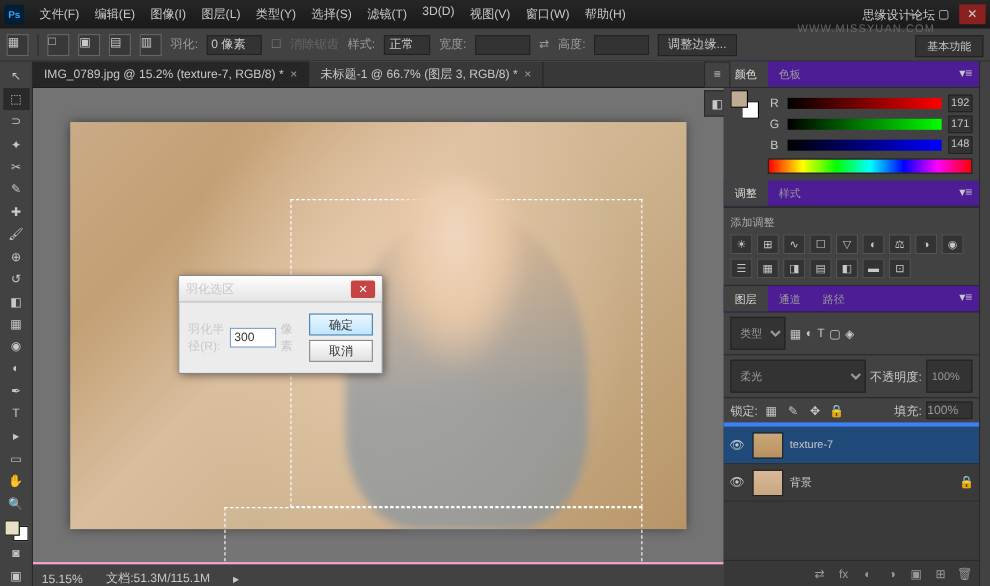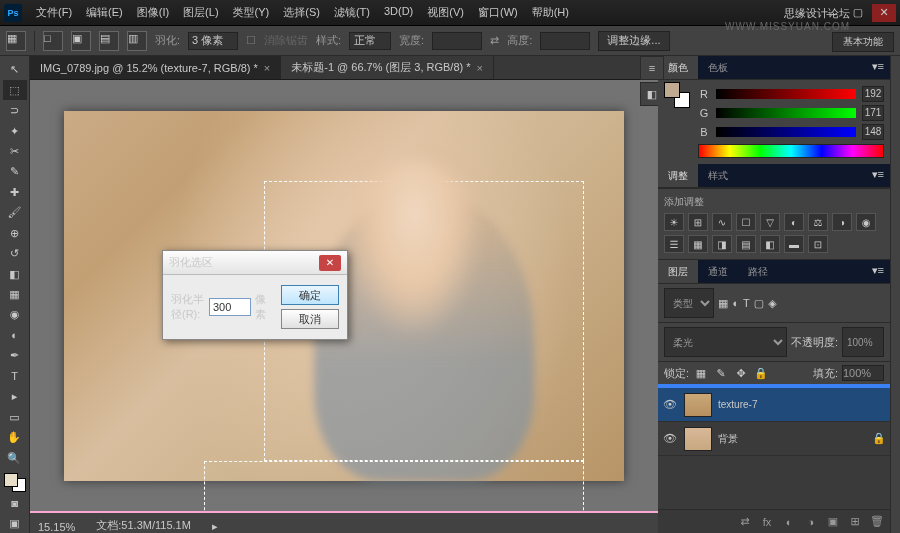--- a/index.html
+++ b/index.html
@@ -34,21 +34,21 @@
 .canvas-wrap{flex:1;display:flex;align-items:center;justify-content:center;position:relative;overflow:hidden}
 .canvas{width:560px;height:370px;position:relative;background:linear-gradient(135deg,#d4b896 0%,#c9a87a 20%,#e8d4b8 40%,#d8c4a0 60%,#b89868 100%);box-shadow:0 0 10px rgba(0,0,0,.5)}
 .canvas::before{content:"";position:absolute;inset:0;background:radial-gradient(ellipse 200px 280px at 55% 45%, rgba(232,200,170,.9), rgba(180,140,100,.3));}
 .canvas::after{content:"";position:absolute;top:50px;left:280px;width:140px;height:180px;background:radial-gradient(ellipse at 50% 30%,#f0d8c0 0%,#e8c8a8 40%,transparent 70%);border-radius:50%;filter:blur(8px)}
 .figure{position:absolute;top:80px;left:250px;width:220px;height:290px;background:linear-gradient(180deg,rgba(200,150,100,.2) 0%,rgba(120,140,160,.6) 60%);border-radius:50% 50% 30% 30%;filter:blur(4px)}
 .marquee{position:absolute;border:1px dashed #fff;background:rgba(255,255,255,.02)}
 .m1{top:70px;left:200px;width:320px;height:280px}
 .m2{top:350px;left:140px;width:380px;height:80px}
 .statusbar{height:22px;background:#424242;display:flex;align-items:flex-end;padding:0 8px;gap:21px;font-size:10px;color:#999;border-top:2px solid #f9a8d4}
 .panels{width:232px;background:#424242;display:flex;flex-direction:column}
-.pnl-tabs{height:24px;background:#0f172a;display:flex;border-bottom:1px solid #2a2a2a}
+.pnl-tabs{height:24px;background:#4c1d95;display:flex;border-bottom:1px solid #2a2a2a}
 .pnl-tab{padding:5px 10px;font-size:10px;color:#999}
 .pnl-tab.active{background:#424242;color:#ddd}
 .pnl-menu{margin-left:auto;padding:4px 6px;cursor:pointer}
 .color-panel{padding:6px;background:#424242}
 .rgb-row{display:flex;align-items:center;gap:6px;margin-bottom:3px}
 .rgb-row .lbl{width:12px;text-align:center}
 .rgb-row .slider{flex:1;height:10px;position:relative;cursor:pointer}
 .rgb-row .slider.r{background:linear-gradient(90deg,#000,#f00)}
 .rgb-row .slider.g{background:linear-gradient(90deg,#000,#0f0)}
 .rgb-row .slider.b{background:linear-gradient(90deg,#000,#00f)}
@@ -121,21 +121,21 @@
 </div>
 
 <div class="optbar">
   <div class="ob-icon">▦</div>
   <div class="sep"></div>
   <div class="ob-icon">□</div>
   <div class="ob-icon">▣</div>
   <div class="ob-icon">▤</div>
   <div class="ob-icon">▥</div>
   <span class="ob-label">羽化:</span>
-  <span class="ob-inp">3 像素</span>
+  <span class="ob-inp">0 像素</span>
   <span style="opacity:.4">☐</span>
     <span class="ob-label" style="opacity:.4">消除锯齿</span>
   <span class="ob-label">样式:</span>
   <span class="ob-sel">正常</span>
   <span class="ob-label">宽度:</span>
   <span class="ob-inp"></span>
   <span class="ob-label">⇄</span>
   <span class="ob-label">高度:</span>
   <span class="ob-inp"></span>
   <span class="ob-btn">调整边缘...</span>

